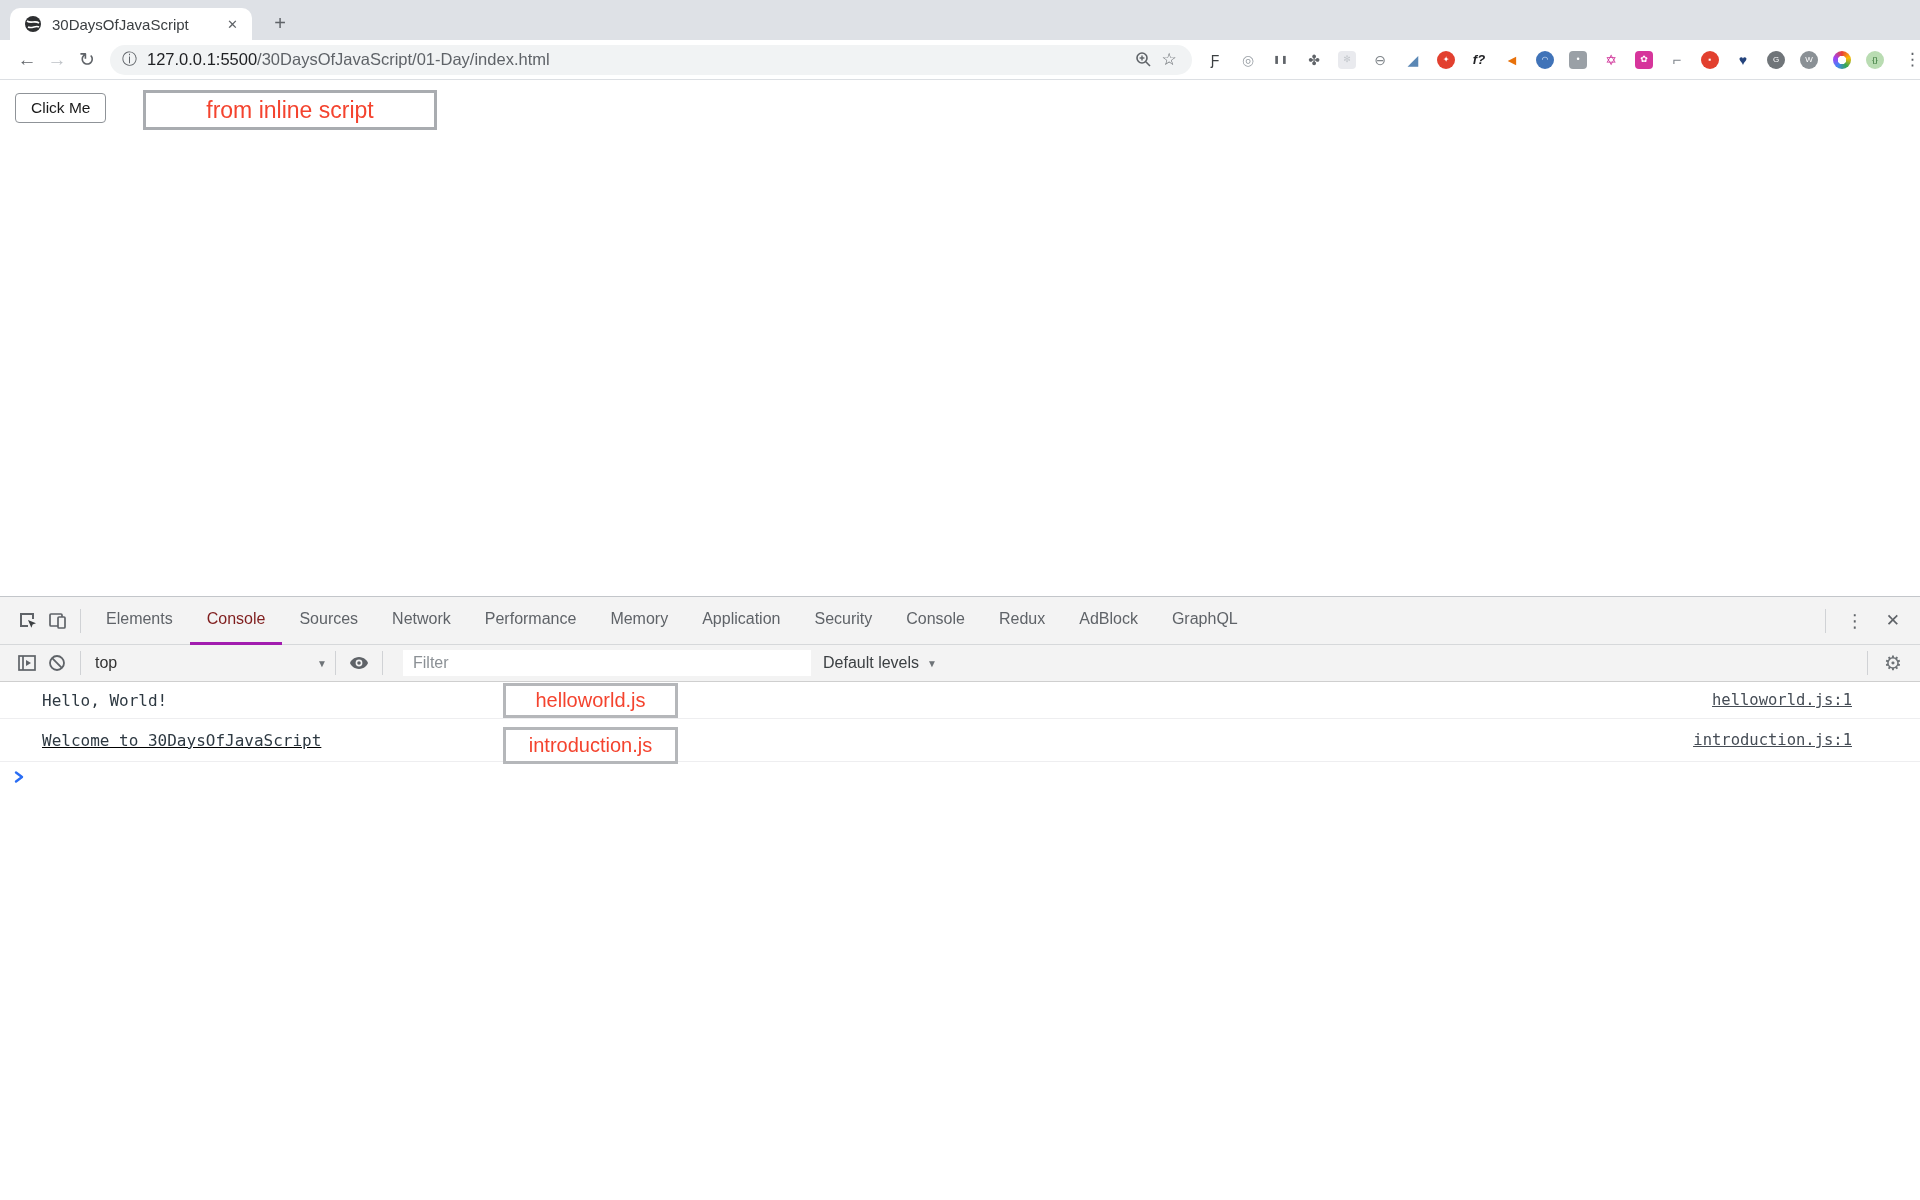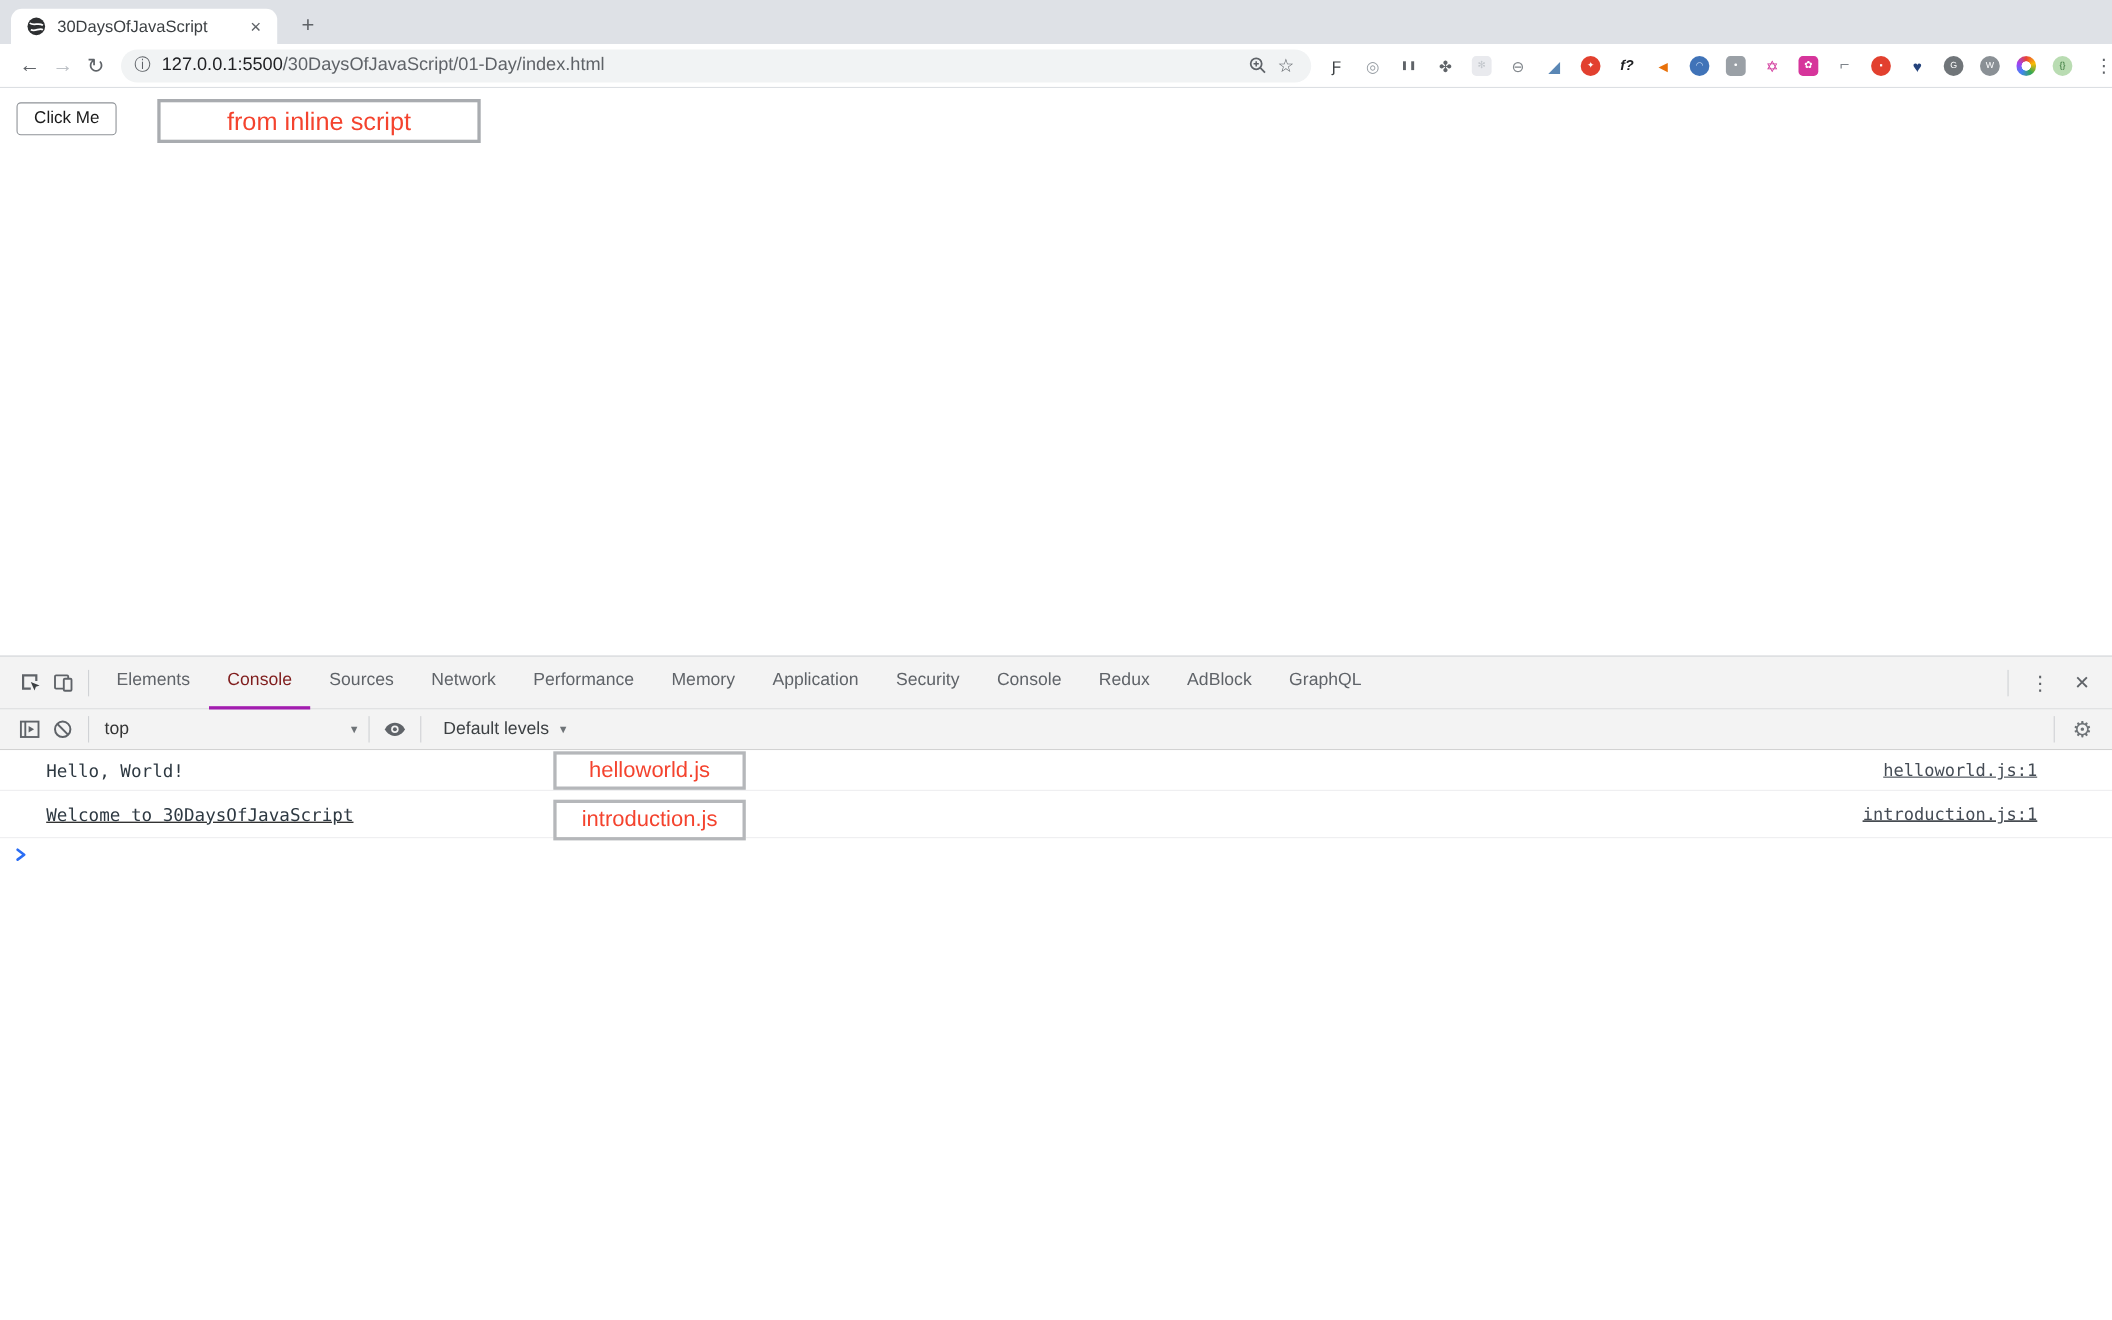--- a/index.html
+++ b/index.html
@@ -225,20 +225,21 @@
       </div>
       <div class="dt-sep"></div>
       <span class="dt-iconbtn">
         <svg width="22" height="22" viewBox="0 0 22 22">
             <path d="M11 5 C 16 5 19.5 9 20 11 C 19.5 13 16 17 11 17 C 6 17 2.5 13 2 11 C 2.5 9 6 5 11 5 Z" fill="#5f6368"></path>
             <circle cx="11" cy="11" r="3.4" fill="#f3f3f3"></circle>
             <circle cx="11" cy="11" r="1.8" fill="#5f6368"></circle>
           </svg>
       </span>
       <div class="dt-sep"></div>
+      <input class="filter" value="" placeholder="Filter" style="">
       <div class="levels">
         <span>Default levels</span>
         <span class="dd-arrow">▼</span>
       </div>
       <div class="dt-right">
         <div class="dt-sep"></div>
         <span class="gear">⚙</span>
       </div>
     </div>
 

